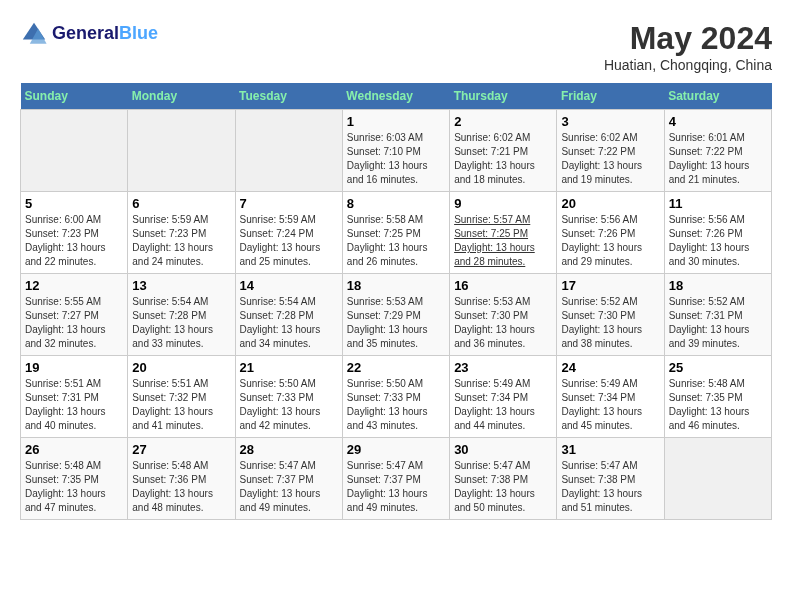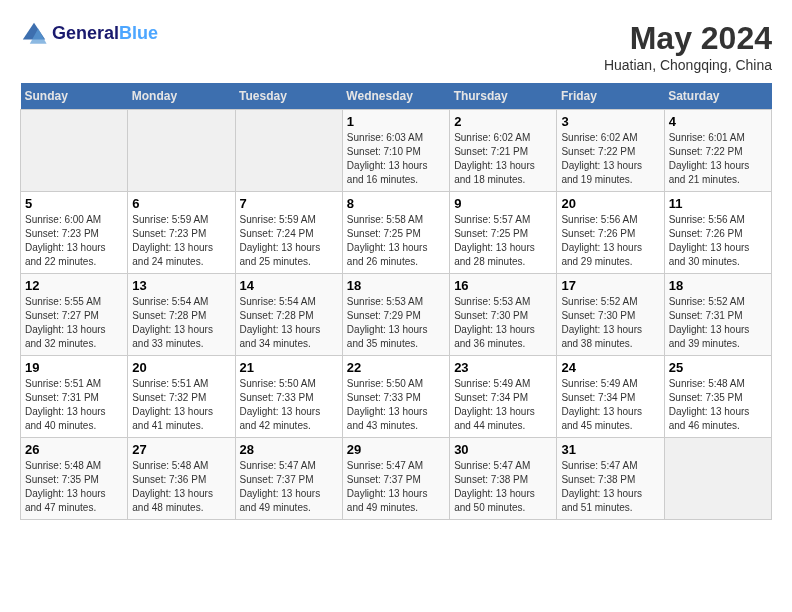--- a/index.html
+++ b/index.html
@@ -46,21 +46,21 @@
       font-size: 14px;
       color: #333;
     }
     table {
       width: 100%;
       border-collapse: collapse;
       font-size: 11px;
     }
     thead tr th {
       background-color: #3d6faf;
-      color: #e5e5e5;
+      color: #86efac;
       padding: 6px 4px;
       text-align: left;
       font-size: 12px;
       font-weight: bold;
     }
     tbody tr td {
       border: 1px solid #ccc;
       vertical-align: top;
       padding: 4px;
       background: #fff;
@@ -166,21 +166,21 @@
 Daylight: 13 hours and 25 minutes.</div>
         </td>
         <td>
           <span class="day-num">8</span>
           <div class="day-info" style="white-space: pre-line;">Sunrise: 5:58 AM
 Sunset: 7:25 PM
 Daylight: 13 hours and 26 minutes.</div>
         </td>
         <td>
           <span class="day-num">9</span>
-          <div class="day-info" style="white-space: pre-line;">Sunrise: 5:57 AM
+          <div class="day-info" style="white-space: pre-line; text-decoration: underline;">Sunrise: 5:57 AM
 Sunset: 7:25 PM
 Daylight: 13 hours and 28 minutes.</div>
         </td>
         <td>
           <span class="day-num">20</span>
           <div class="day-info" style="white-space: pre-line;">Sunrise: 5:56 AM
 Sunset: 7:26 PM
 Daylight: 13 hours and 29 minutes.</div>
         </td>
         <td>

